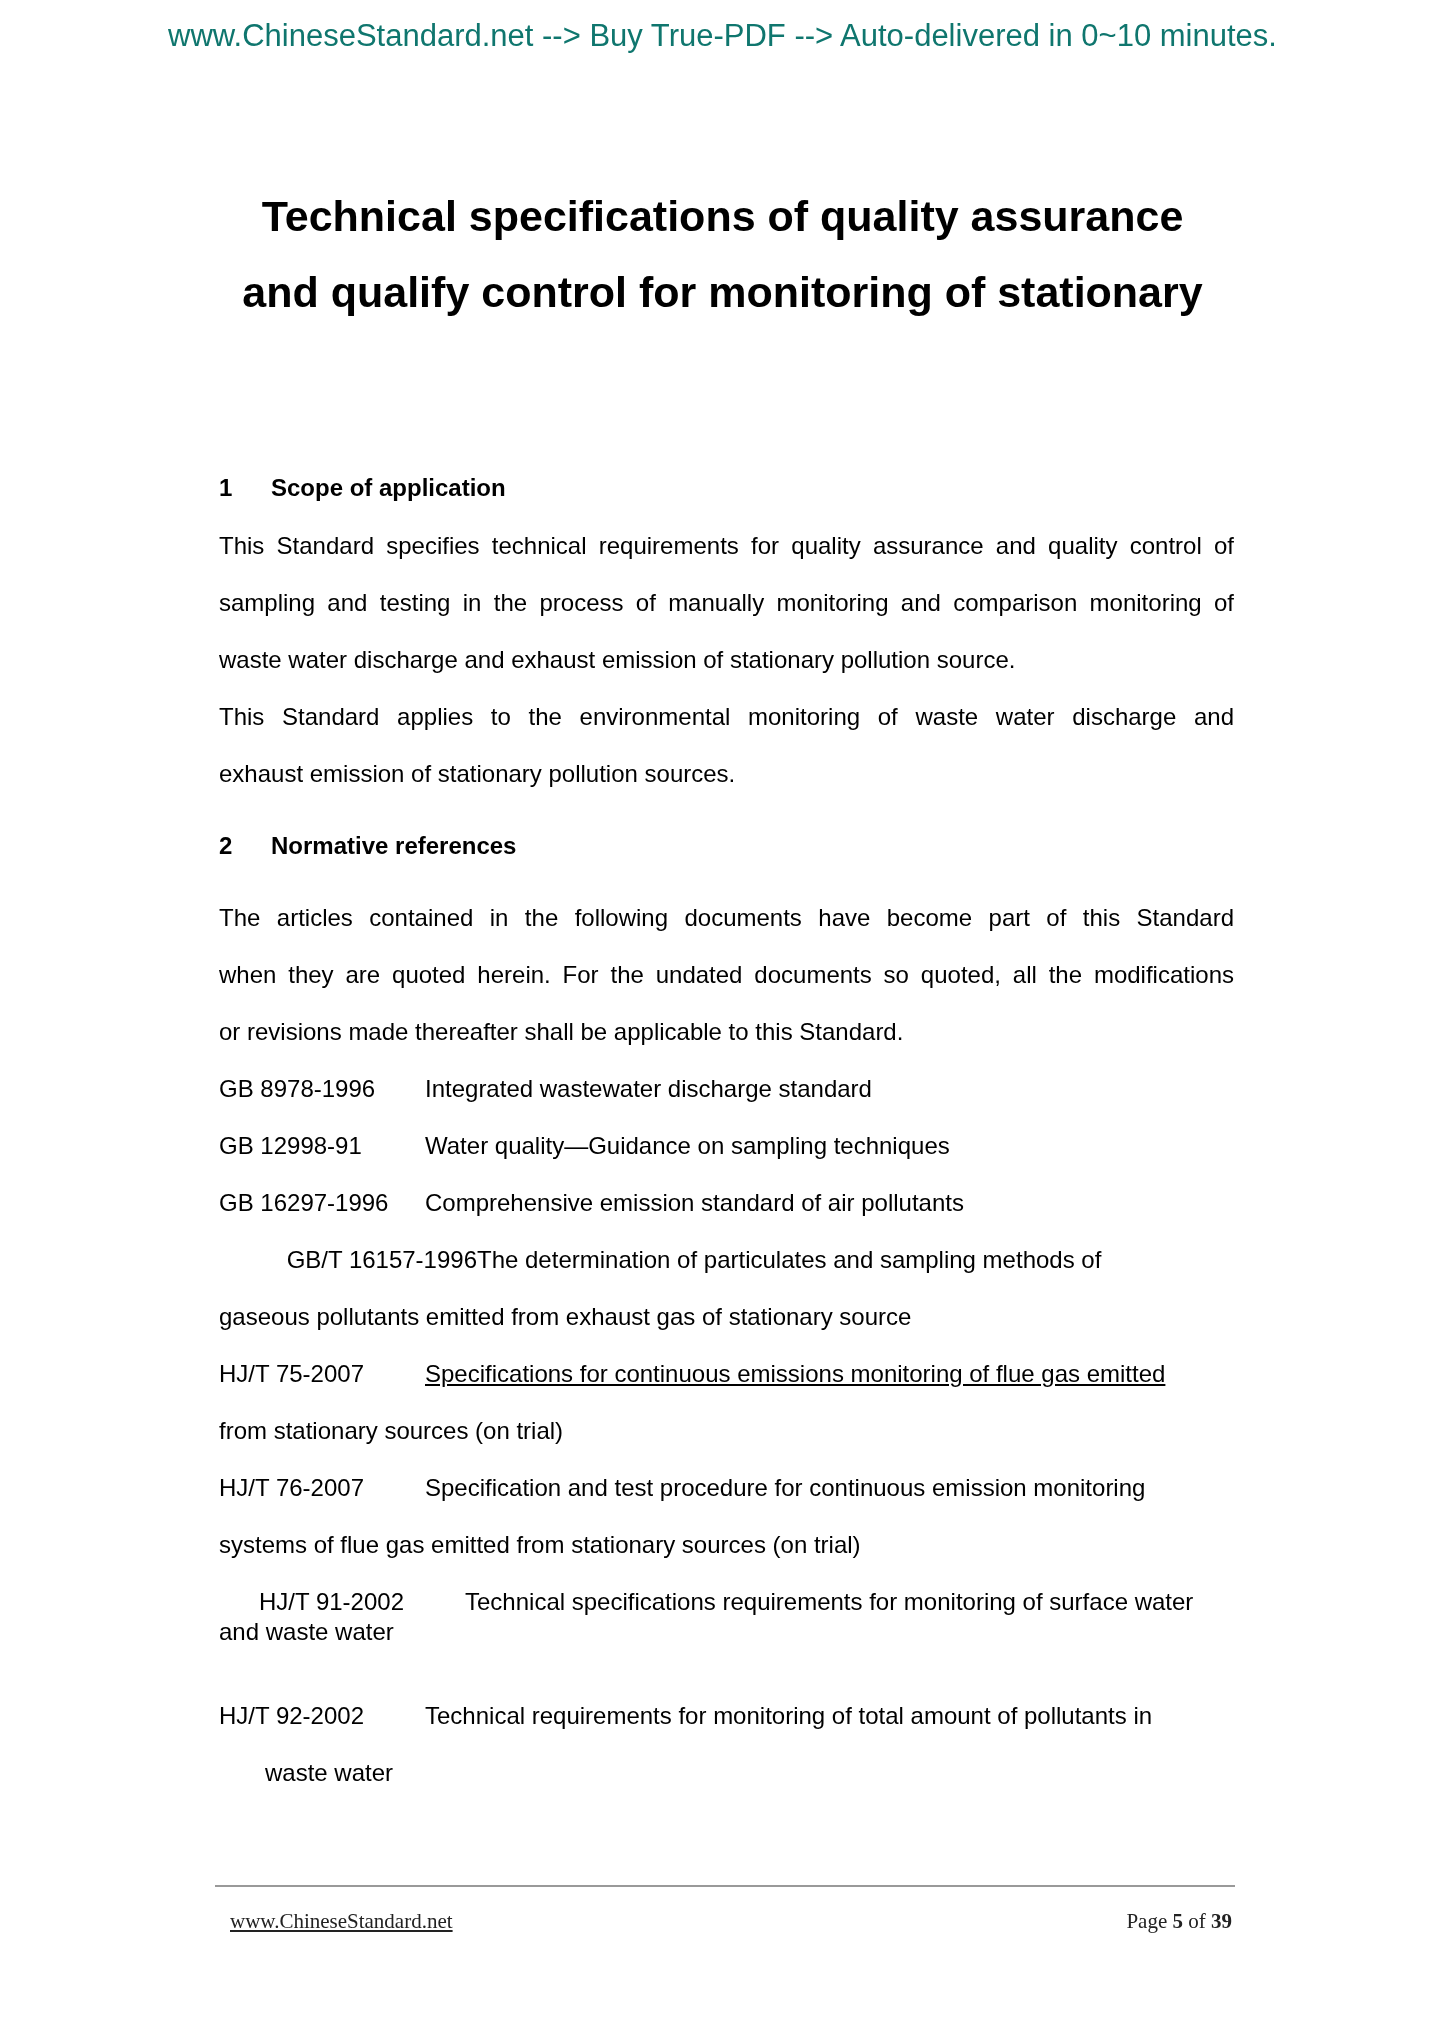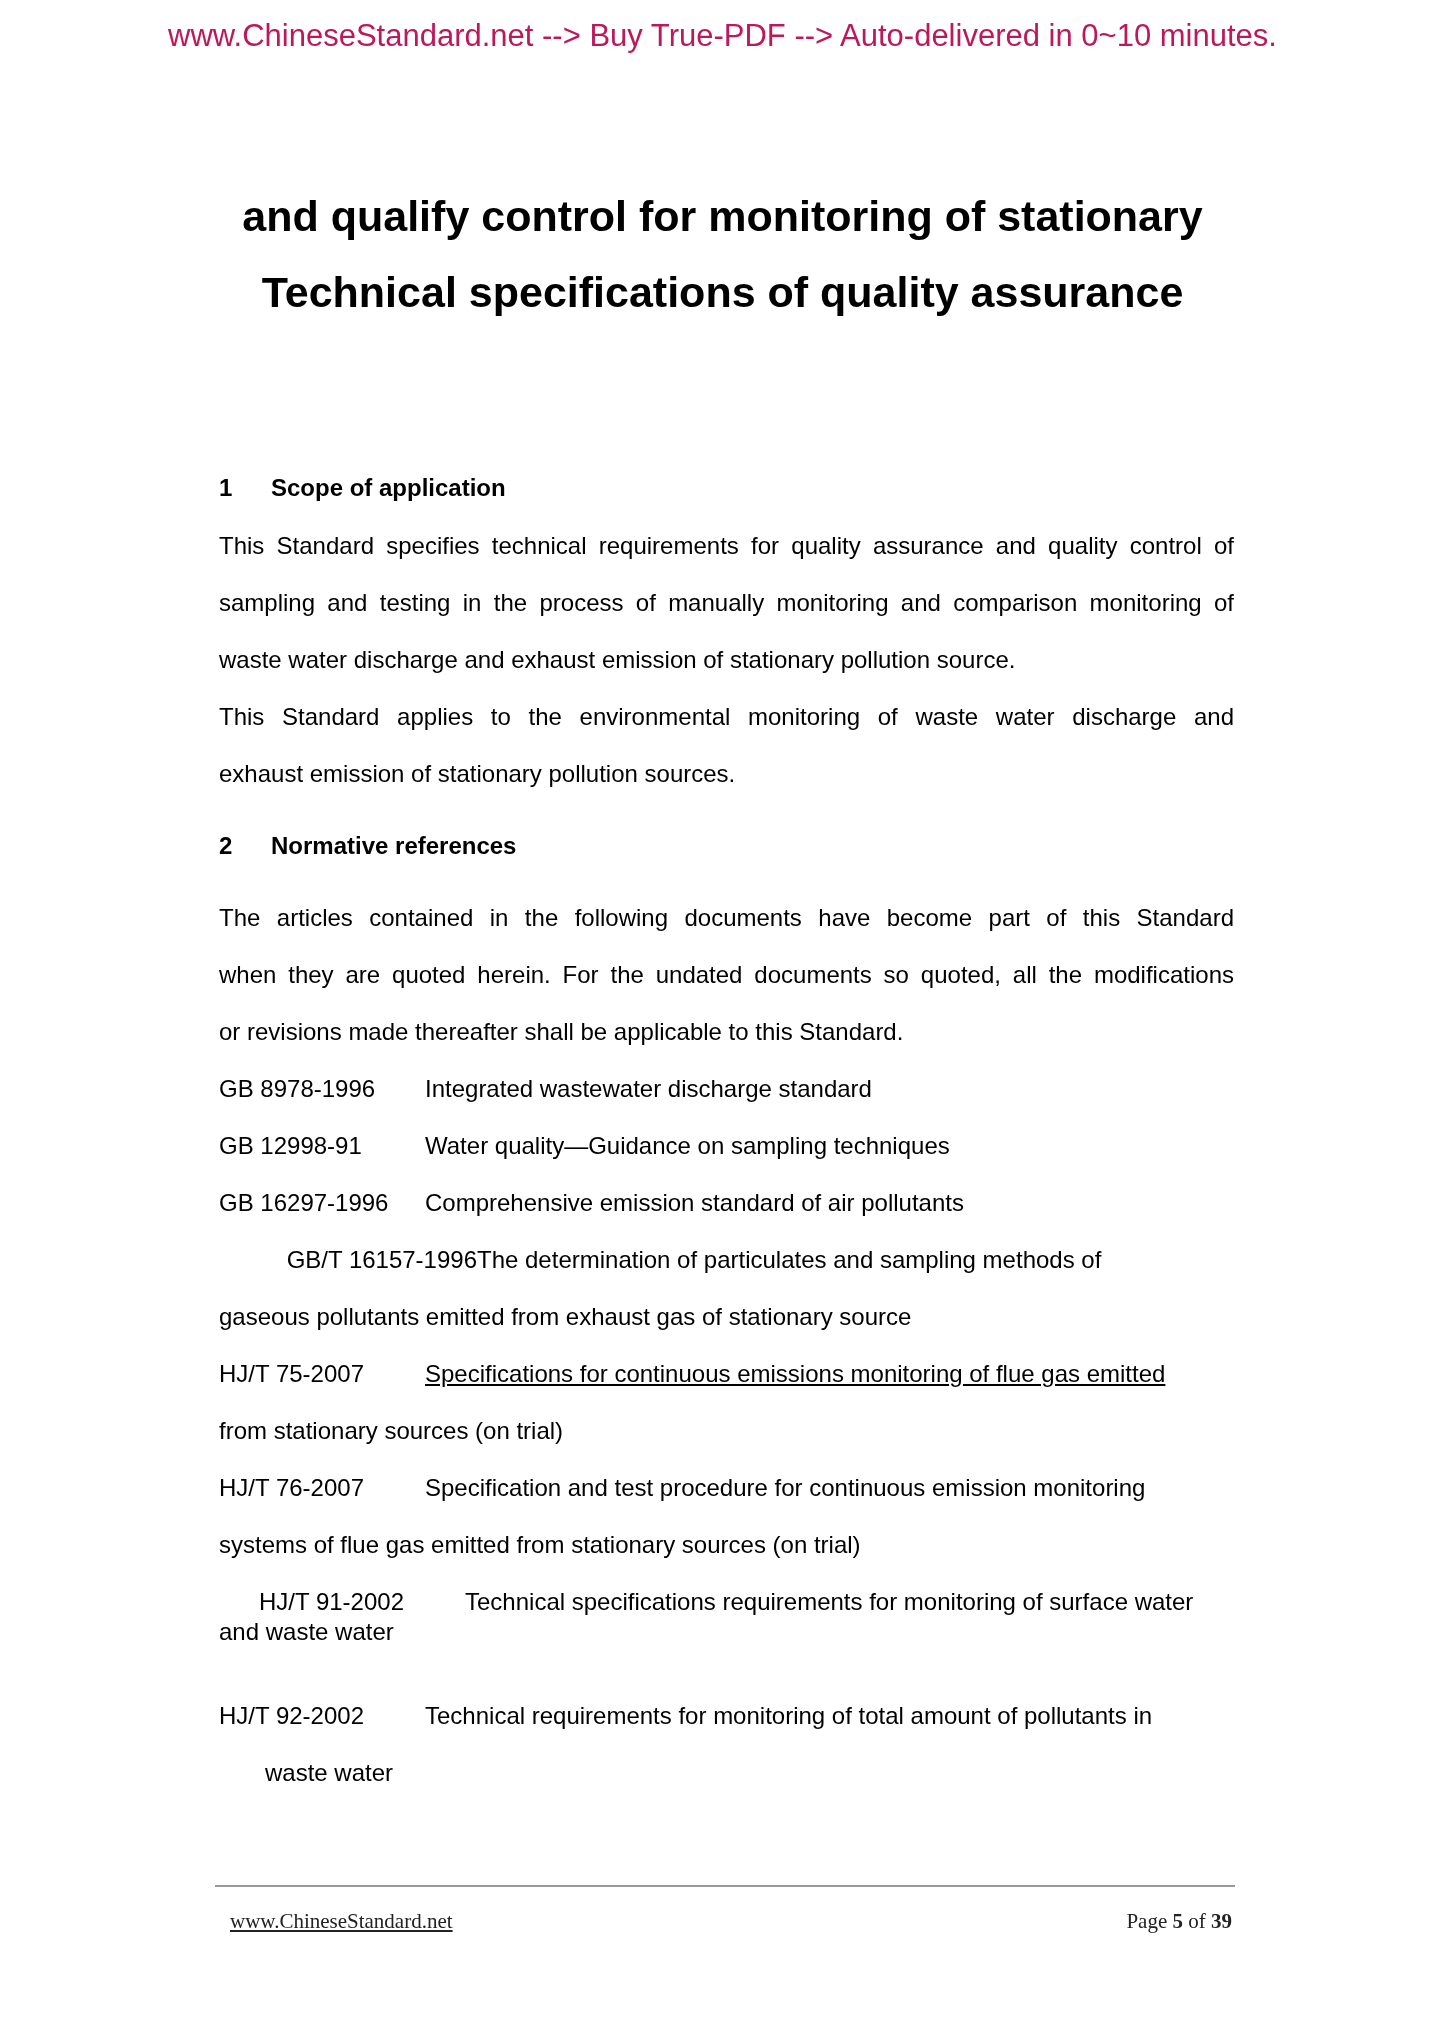--- a/index.html
+++ b/index.html
@@ -1,19 +1,19 @@
 <!DOCTYPE html>
 <html><head>
 <meta charset="utf-8">
 <style>
   html, body { margin: 0; padding: 0; background: #ffffff; }
   body { width: 1445px; height: 2044px; position: relative; overflow: hidden;
          font-family: "Liberation Sans", sans-serif; color: #000; }
   .banner { position: absolute; top: 18px; left: 0; width: 1445px; text-align: center;
-            font-size: 31px; color: #be185d; letter-spacing: 0px; }
+            font-size: 31px; color: #0f766e; letter-spacing: 0px; }
   .title { position: absolute; top: 178px; left: 150px; width: 1145px; text-align: center;
            font-weight: bold; font-size: 43px; line-height: 76px; }
   .heading { position: absolute; left: 219px; font-weight: bold; font-size: 24px; white-space: nowrap; }
   .heading .num { display: inline-block; width: 52px; }
   .line { position: absolute; left: 219px; width: 1015px; font-size: 24px; white-space: nowrap; }
   .justify { text-align: justify; text-align-last: justify; }
   .ref-code { display: inline-block; }
   .footer-rule { position: absolute; top: 1885px; left: 215px; width: 1020px; height: 0;
                  border-top: 2px solid #999; }
   .footer-link { position: absolute; top: 1909px; left: 230px; font-family: "Liberation Serif", serif;
@@ -21,22 +21,22 @@
   .footer-page { position: absolute; top: 1909px; right: 213px; font-family: "Liberation Serif", serif;
                  font-size: 21px; color: #222; }
   .footer-page b { font-weight: bold; }
 </style>
 </head>
 <body>
 
 <div class="banner">www.ChineseStandard.net --&gt; Buy True-PDF --&gt; Auto-delivered in 0~10 minutes.</div>
 
 <div class="title">
+  <div>Technical specifications of quality assurance</div>
   <div>and qualify control for monitoring of stationary</div>
-  <div>Technical specifications of quality assurance</div>
 </div>
 
 <div class="heading" style="top:474px;">
   <span class="num">1</span><span>Scope of application</span>
 </div>
 <div class="line justify" style="top:532px;">This Standard specifies technical requirements for quality assurance and quality control of</div>
 <div class="line justify" style="top:589px;">sampling and testing in the process of manually monitoring and comparison monitoring of</div>
 <div class="line" style="top:646px;">waste water discharge and exhaust emission of stationary pollution source.</div>
 <div class="line justify" style="top:703px;">This Standard applies to the environmental monitoring of waste water discharge and</div>
 <div class="line" style="top:760px;">exhaust emission of stationary pollution sources.</div>

